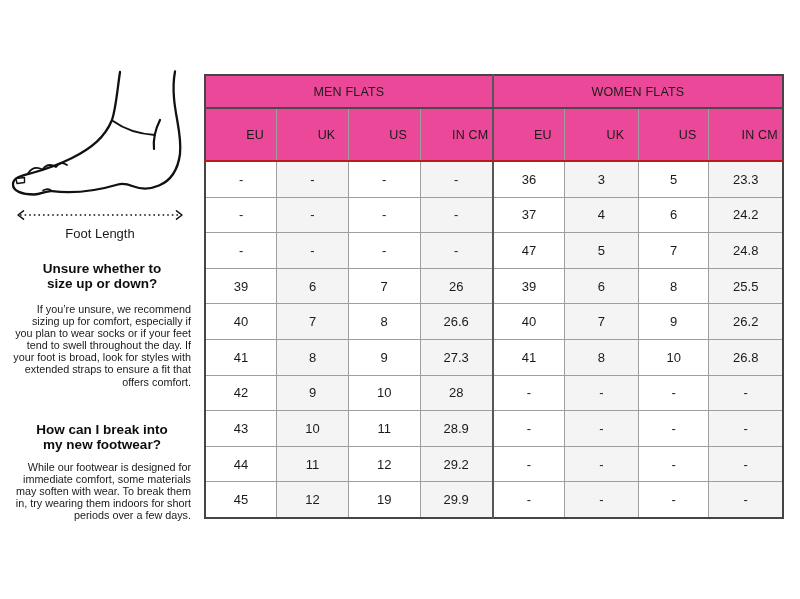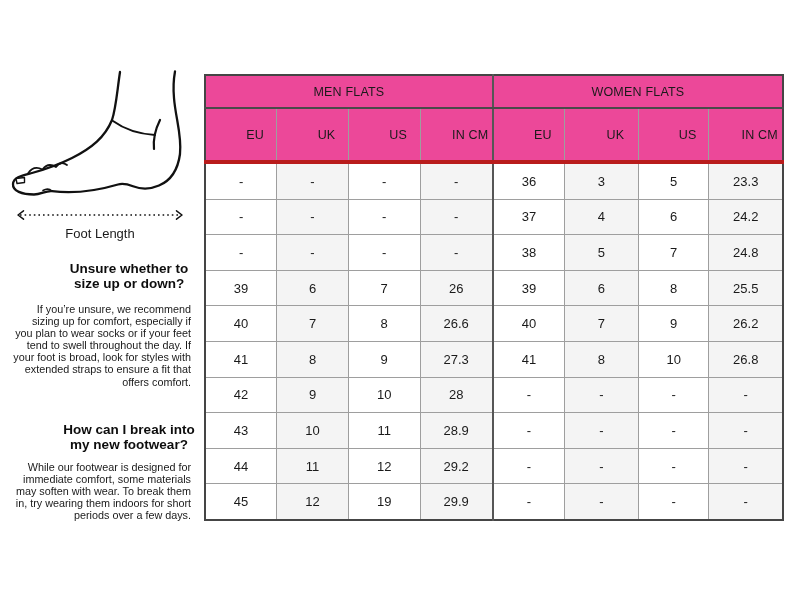--- a/index.html
+++ b/index.html
@@ -15,21 +15,21 @@
   
   .sidebar { position: absolute; left: 0; top: 0; width: 204px; height: 599px; border-radius: 14px; }
   .foot-figure { position: absolute; left: 5px; top: 66px; width: 190px; height: 156px; }
   .foot-label {
     position: absolute; left: 0; top: 226px; width: 200px;
     text-align: center; font-size: 13px; color: #1a1a1a;
   }
   .qa-heading {
     position: absolute; left: 0; width: 204px;
     text-align: center; font-weight: bold; font-size: 13.5px;
-    line-height: 15px; white-space: pre-line; color: #0d0d0d; padding-left: 27px;
+    line-height: 15px; white-space: pre-line; color: #0d0d0d;
   }
   .qa-body {
     position: absolute; left: 13px; width: 178px;
     text-align: right; font-size: 10.8px; line-height: 12.1px; color: #1a1a1a;
   }
   .qa1-heading { top: 261px; }
   .qa1-body { top: 303px; }
   .qa2-heading { top: 422px; }
   .qa2-body { top: 461px; }
 
@@ -45,21 +45,21 @@
     border: 1px solid #9e9e9e;
     padding: 0;
   }
   .size-table th {
     background: #ec4899;
     font-weight: normal;
     font-size: 12.5px;
     letter-spacing: 0.2px;
   }
   .group-row th { height: 31px; border-bottom: 2px solid #4a4a4a; }
-  .col-row th { height: 51px; border-bottom: 4px solid #b91c1c; padding-left: 28px; }
+  .col-row th { height: 51px; border-bottom: 2px solid #b91c1c; padding-left: 28px; }
   .size-table td { height: 34.6px; font-size: 13px; background: #ffffff; }
   .size-table td.shade { background: #f4f4f4; }
   .size-table .sep { border-left: 2px solid #565656; }
 </style>
 </head>
 <body>
 
 <div class="sidebar">
 
   <svg class="foot-figure" viewBox="0 0 190 156">
@@ -146,21 +146,21 @@
         <td class="sep">37</td>
         <td class="shade">4</td>
         <td>6</td>
         <td class="shade">24.2</td>
       </tr>
       <tr>
         <td>-</td>
         <td class="shade">-</td>
         <td>-</td>
         <td class="shade">-</td>
-        <td class="sep">38</td>
+        <td class="sep">47</td>
         <td class="shade">5</td>
         <td>7</td>
         <td class="shade">24.8</td>
       </tr>
       <tr>
         <td>39</td>
         <td class="shade">6</td>
         <td>7</td>
         <td class="shade">26</td>
         <td class="sep">39</td>

